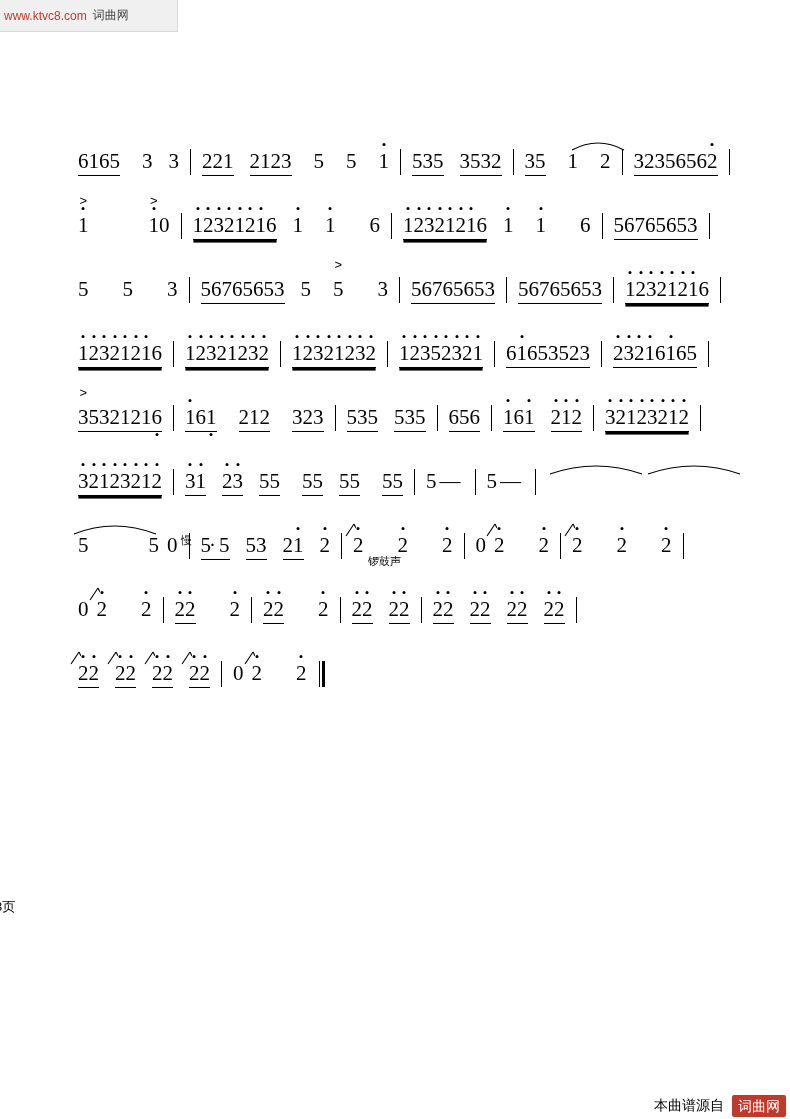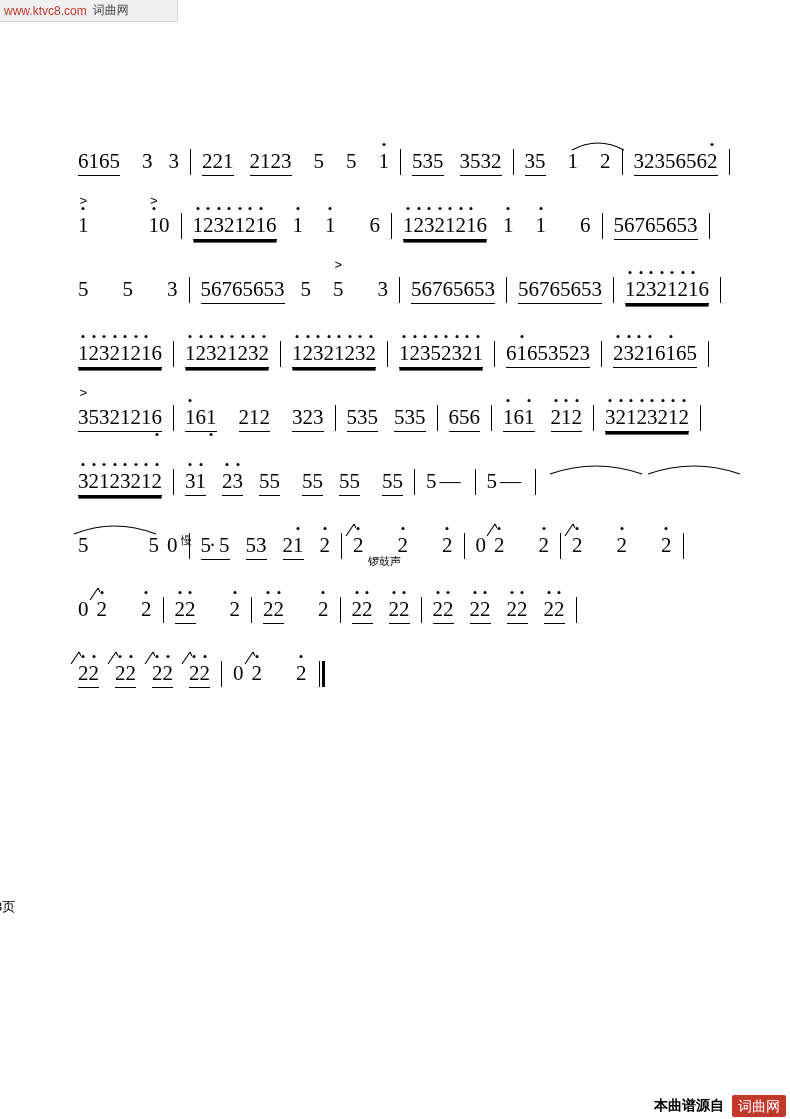--- a/index.html
+++ b/index.html
@@ -15,21 +15,21 @@
     color: #000000;
     overflow: hidden;
   }
 
   
   .topbar {
     position: absolute;
     top: 0;
     left: 0;
     width: 178px;
-    height: 22px;
+    height: 32px;
     background: #f0f0f0;
     border-right: 1px solid #d8d8d8;
     border-bottom: 1px solid #d8d8d8;
     display: flex;
     align-items: center;
     padding-left: 4px;
     box-sizing: border-box;
     gap: 6px;
   }
   .topbar .site {
@@ -208,21 +208,21 @@
     left: 0;
     bottom: 0;
     width: 790px;
     height: 34px;
   }
   .foot-text {
     position: absolute;
     right: 66px;
     bottom: 4px;
     font-family: "Liberation Sans", sans-serif;
-    font-weight: bold;
+    font-weight: normal;
     font-size: 14px;
     color: #000;
   }
   .foot-logo {
     position: absolute;
     right: 4px;
     bottom: 2px;
     background: #c0392b;
     color: #fff;
     font-family: "Liberation Sans", sans-serif;

